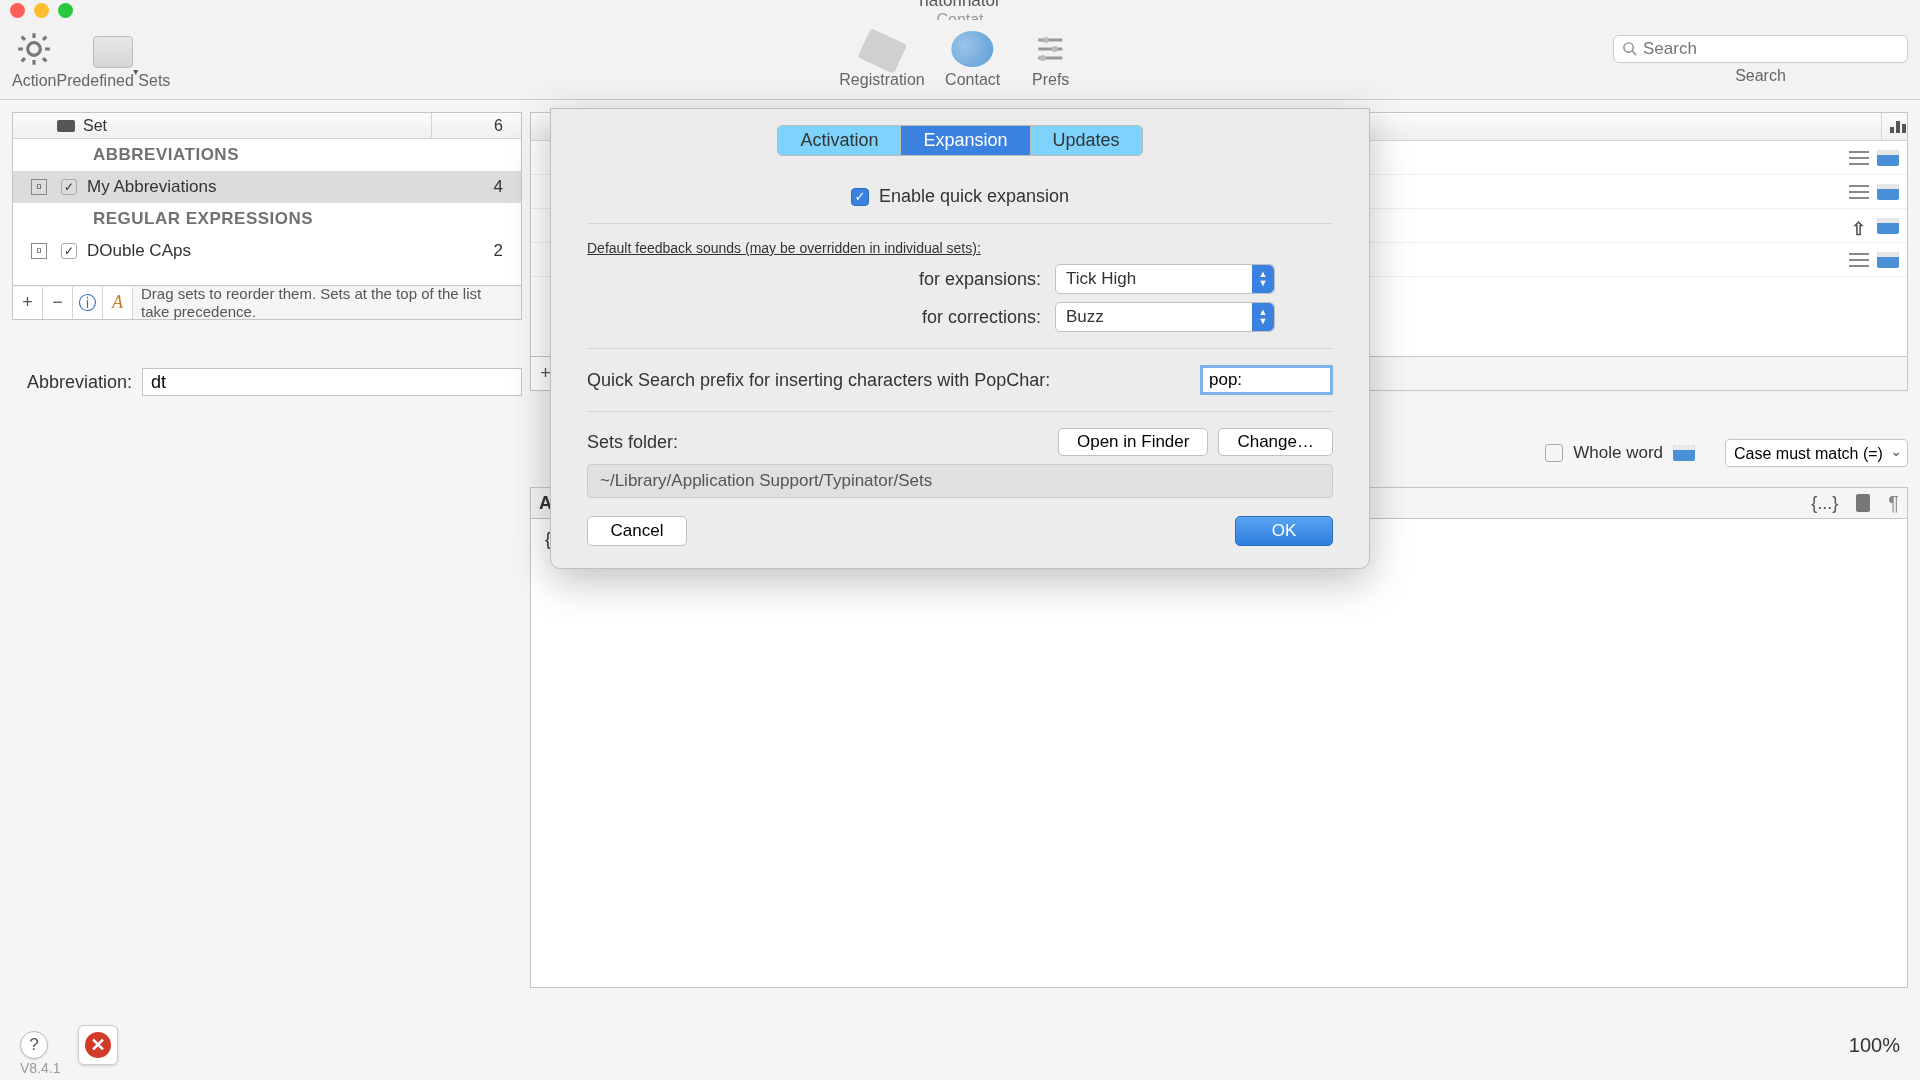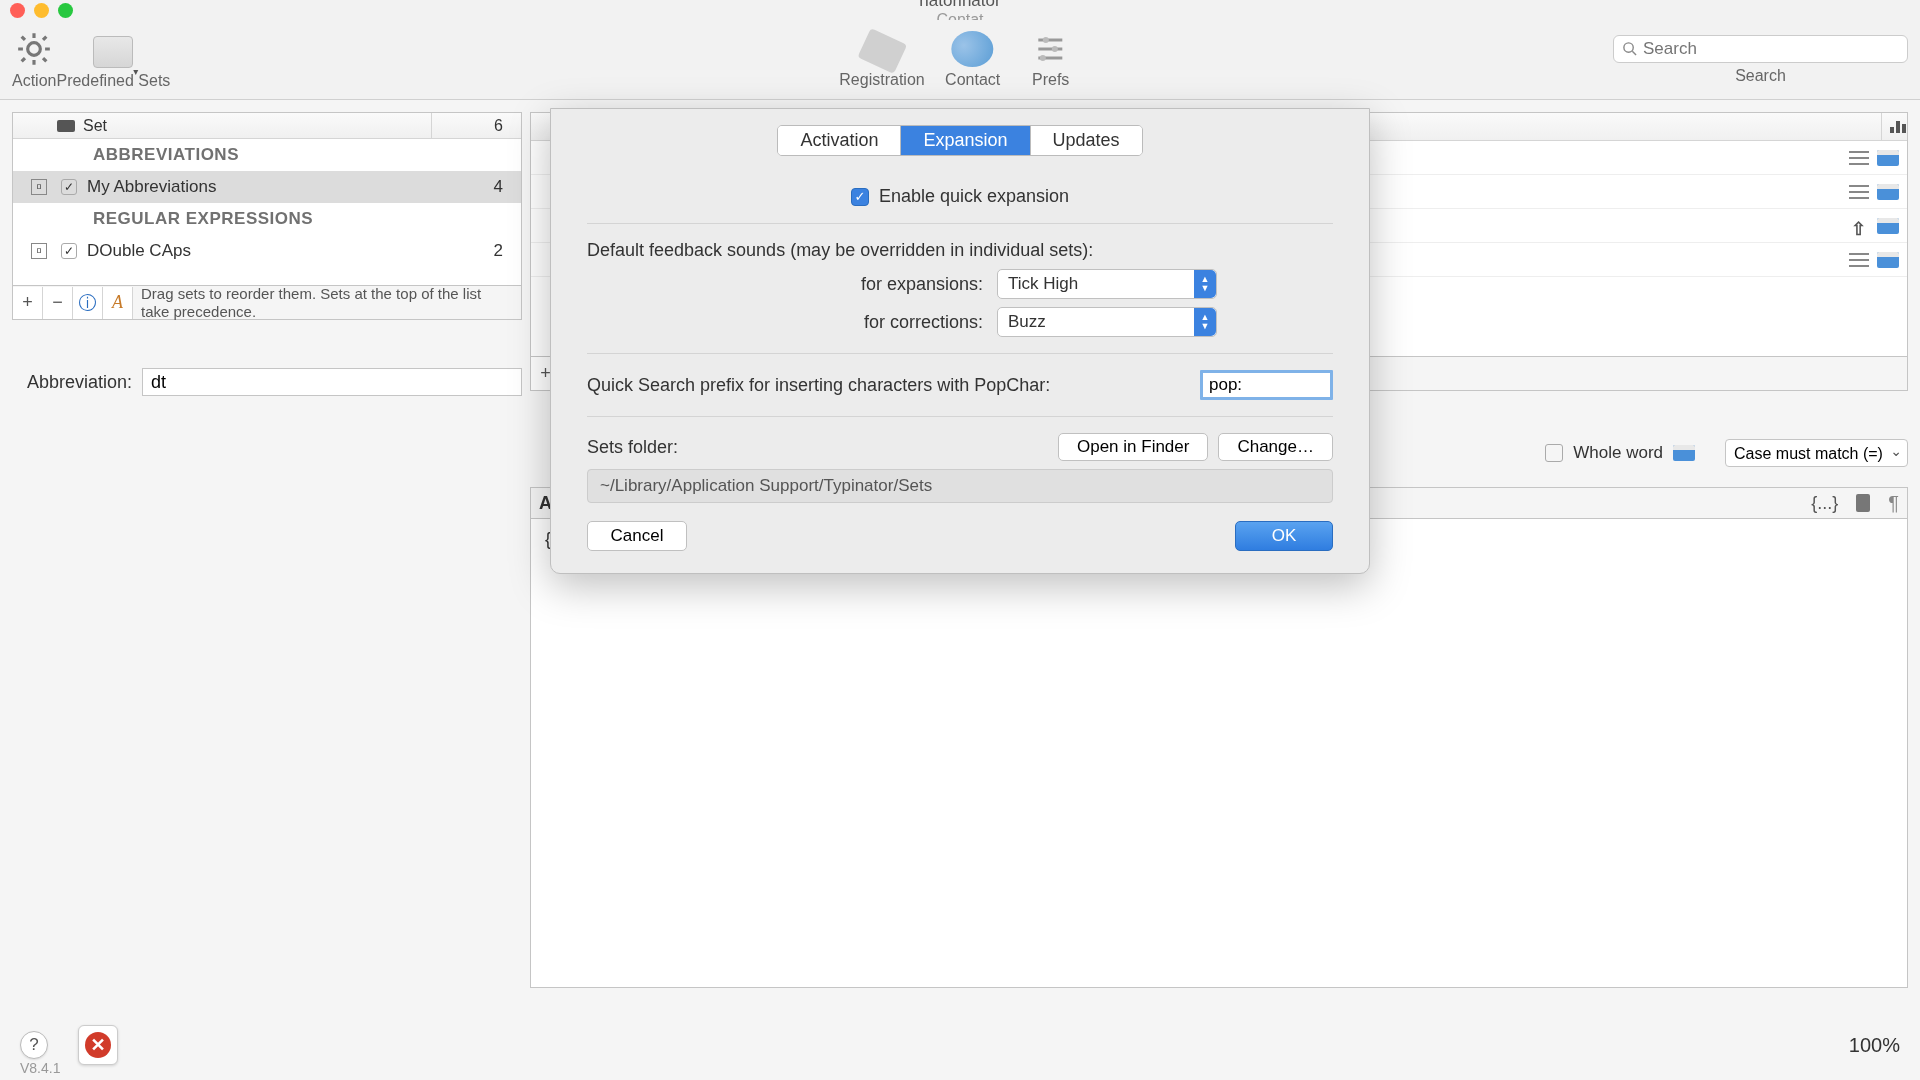--- a/index.html
+++ b/index.html
@@ -99,33 +99,33 @@
 .help-btn { width: 28px; height: 28px; border-radius: 50%; border: 1px solid #bbb; background: #fff; display: flex; align-items: center; justify-content: center; font-size: 17px; color: #555; box-shadow: 0 1px 2px rgba(0,0,0,0.1); }
 .disabled-btn { width: 40px; height: 40px; margin-left: 30px; border: 1px solid #ccc; border-radius: 6px; background: #fff; display: flex; align-items: center; justify-content: center; box-shadow: 0 1px 3px rgba(0,0,0,0.15); }
 .x-icon { width: 26px; height: 26px; background: #d13b2a; border-radius: 50%; display: flex; align-items: center; justify-content: center; color: #fff; font-weight: bold; font-size: 18px; }
 .version { position: absolute; bottom: 4px; left: 20px; font-size: 14px; color: #999; }
 .zoom { margin-left: auto; font-size: 20px; color: #333; }
 
 
 .modal-overlay { position: absolute; top: 108px; left: 50%; transform: translateX(-50%); width: 820px; background: #ececec; border: 1px solid #bfbfbf; border-radius: 0 0 10px 10px; box-shadow: 0 12px 40px rgba(0,0,0,0.25); padding-bottom: 22px; }
 .modal-tabs { display: flex; justify-content: center; margin-top: 16px; }
 .tab-group { display: flex; border: 1px solid #bbb; border-radius: 5px; overflow: hidden; }
-.tab { padding: 4px 22px; font-size: 18px; background: #ffffff; border-right: 1px solid #bbb; cursor: pointer; }
+.tab { padding: 4px 22px; font-size: 18px; background: #7dd3fc; border-right: 1px solid #bbb; cursor: pointer; }
 .tab:last-child { border-right: none; }
 .tab.active { background: #3b82e0; color: #fff; }
 
 .modal-body { padding: 20px 36px 0; }
 .row { display: flex; align-items: center; margin: 10px 0; }
 .row-center { justify-content: center; }
 .mac-checkbox { width: 18px; height: 18px; background: #3b82e0; border: 1px solid #2a6dc0; border-radius: 4px; display: flex; align-items: center; justify-content: center; color: #fff; font-size: 13px; margin-right: 10px; }
 .section-divider { border-top: 1px solid #d4d4d4; margin: 16px 0; }
 .label-col { flex: 1; text-align: right; font-size: 18px; color: #333; padding-right: 14px; }
 .mac-select { position: relative; width: 220px; height: 30px; background: #ffffff; border: 1px solid #c0c0c0; border-radius: 5px; display: flex; align-items: center; padding: 0 10px; font-size: 17px; }
 .mac-select-stepper { width: 22px; height: 28px; background: #3b82e0; border-radius: 0 5px 5px 0; position: absolute; right: 0; top: 0; display: flex; flex-direction: column; align-items: center; justify-content: center; color: #fff; font-size: 9px; line-height: 1; }
-.feedback-row { display: flex; align-items: center; margin: 8px 0; }
+.feedback-row { display: flex; align-items: center; margin: 8px 0; justify-content: center; }
 .feedback-row .label-col { width: 410px; flex: none; }
 
 .qs-row { display: flex; align-items: center; }
 .qs-row .qs-label { font-size: 18px; color: #333; flex: 1; }
 .qs-input { width: 133px; height: 30px; border: 3px solid #7fb2e8; border-radius: 1px; padding: 0 6px; font-size: 17px; background: #fff; outline: none; }
 .help-text { font-size: 16px; color: #555; margin-top: 8px; line-height: 1.4; padding-left: 4px; }
 .help-text a { color: #2a6dc0; text-decoration: underline; }
 
 .sets-folder-row { display: flex; align-items: center; gap: 10px; }
 .sets-folder-row .label { font-size: 18px; flex: 1; }
@@ -331,21 +331,21 @@
       <div class="tab active">Expansion</div>
       <div class="tab">Updates</div>
     </div>
   </div>
   <div class="modal-body">
     <div class="row row-center">
       <div class="mac-checkbox">✓</div>
       <span style="font-size:18px;">Enable quick expansion</span>
     </div>
     <div class="section-divider"></div>
-    <div style="font-size:18px;">Default feedback sounds (may be overridden in individual sets):</div>
+    <div style="font-size:14px;text-decoration:underline;">Default feedback sounds (may be overridden in individual sets):</div>
     <div class="feedback-row">
       <div class="label-col">for expansions:</div>
       <div class="mac-select">
         <span>Tick High</span>
         <div class="mac-select-stepper">▲<br>▼</div>
       </div>
     </div>
     <div class="feedback-row">
       <div class="label-col">for corrections:</div>
       <div class="mac-select">

